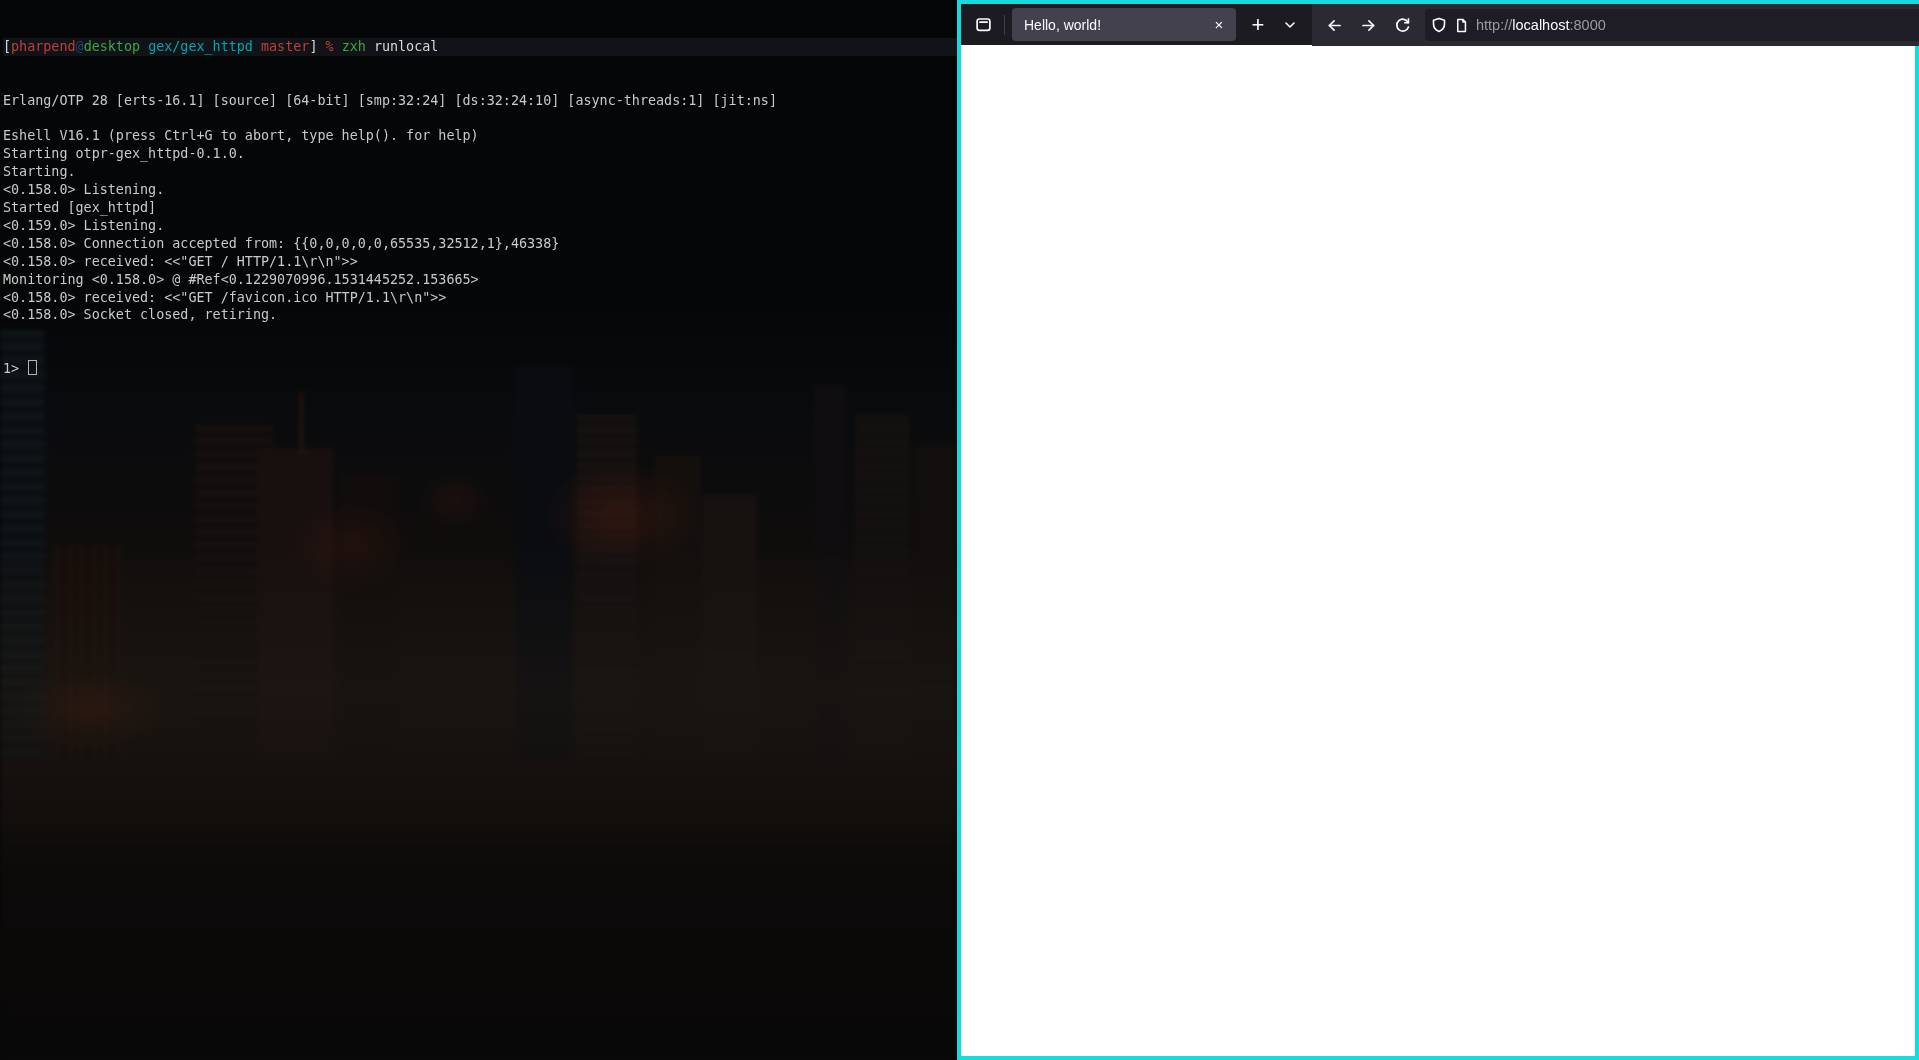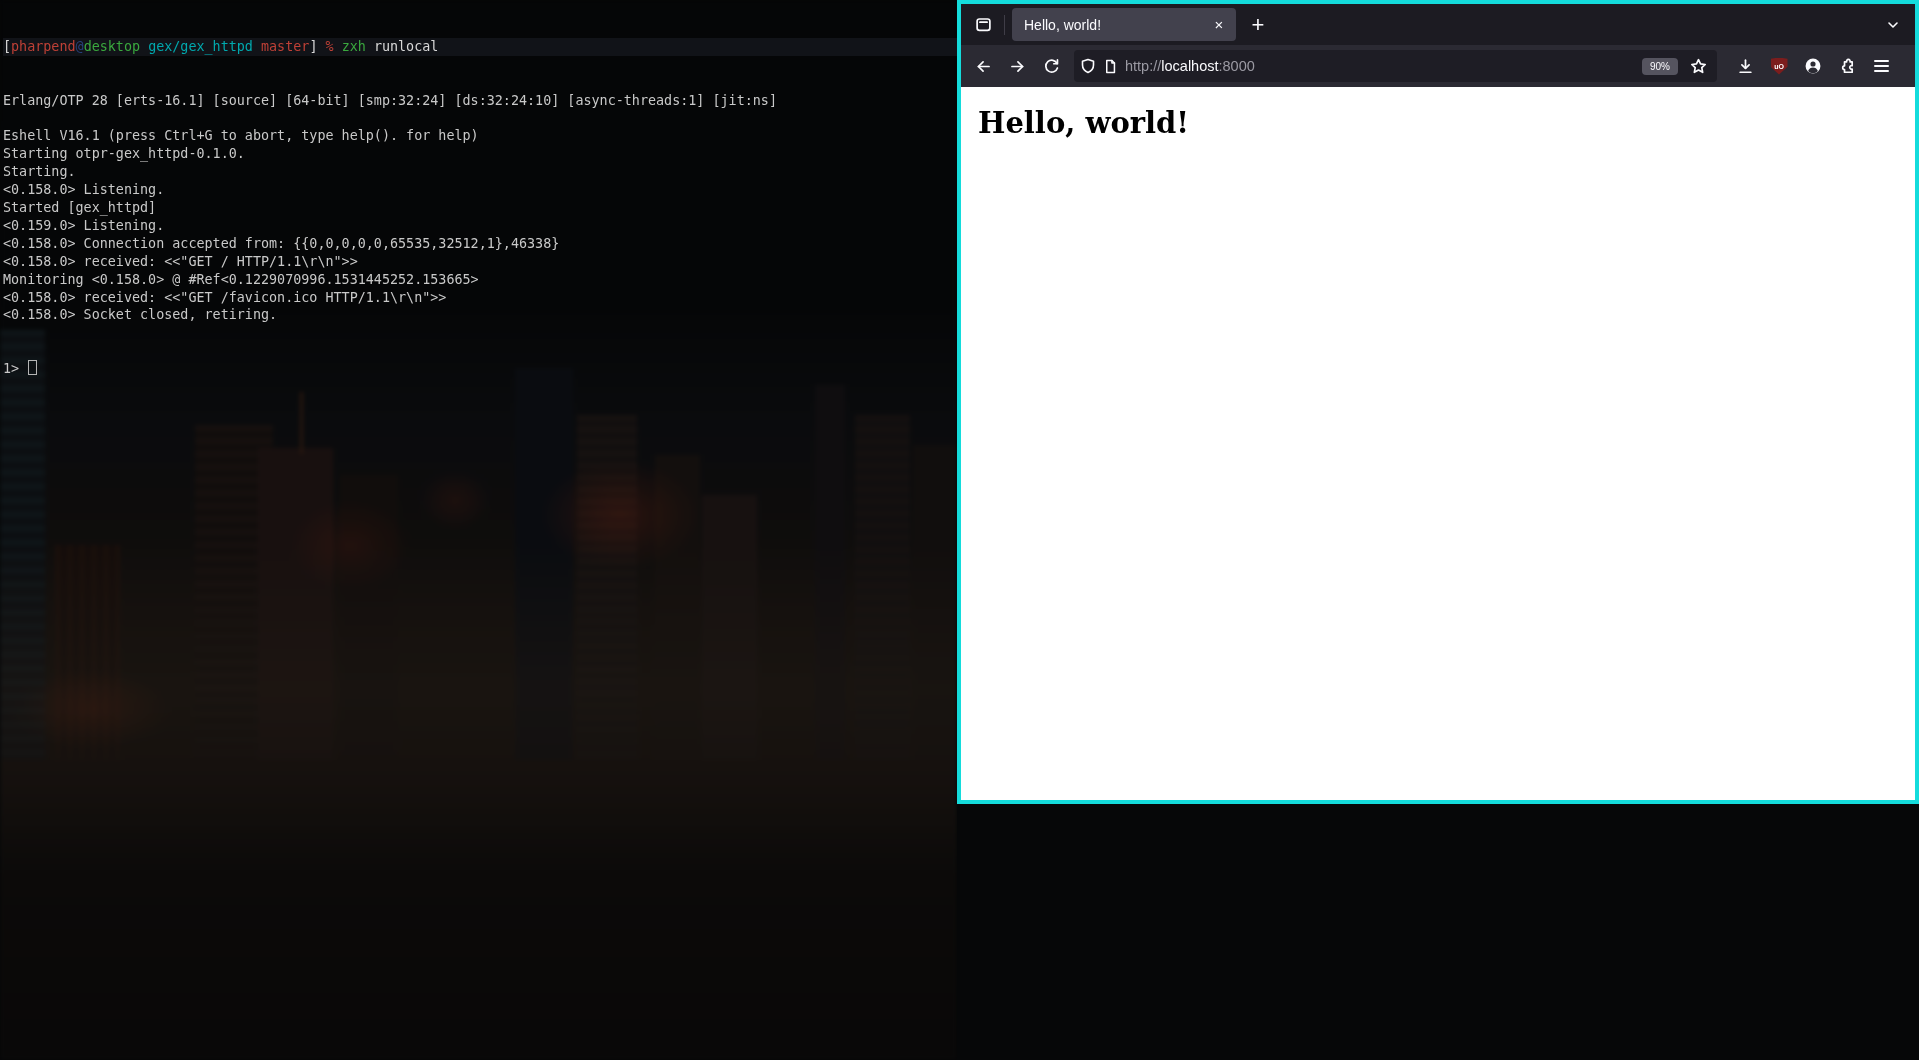--- a/index.html
+++ b/index.html
@@ -32,21 +32,21 @@
   .g2{left:290px;top:500px;width:120px;height:90px;background:radial-gradient(ellipse,rgba(130,38,18,.16),transparent 70%)}
   .g3{left:10px;top:670px;width:160px;height:80px;background:radial-gradient(ellipse,rgba(160,55,22,.22),transparent 70%)}
   .g4{left:420px;top:470px;width:70px;height:60px;background:radial-gradient(ellipse,rgba(130,40,20,.14),transparent 70%)}
   .fog{left:0;top:540px;width:100%;height:330px;background:linear-gradient(to bottom,rgba(34,26,21,0) 0%,rgba(36,28,22,.45) 45%,rgba(24,19,16,.65) 75%,rgba(13,12,11,.85) 100%)}
   .term-text{position:absolute;left:3px;top:2px;right:0;font:13.4px/17.9px "DejaVu Sans Mono",monospace;color:var(--term-fg);white-space:pre}
   .tline{min-height:17.9px}
   .prompt-line{background:#111318}
   .c-red{color:var(--term-red)} .c-green{color:var(--term-green)} .c-cyan{color:var(--term-cyan)} .c-blue{color:var(--term-blue)} .c-fg{color:#d8d8d8}
   .block-cursor{display:inline-block;width:9px;height:15px;border:1px solid #b5b5b5;vertical-align:-2px;margin-left:1px}
   
-  .browser{position:absolute;left:957px;top:0;width:962px;height:804px;border:4px solid var(--focus-border);background:var(--page-bg);display:flex;flex-direction:column}
+  .browser{position:absolute;left:957px;top:0;width:962px;height:1060px;border:4px solid var(--focus-border);background:var(--page-bg);display:flex;flex-direction:row}
   .tabbar{height:41px;background:var(--tabbar-bg);display:flex;align-items:center;padding:0 6px;flex:0 0 auto}
   .chrome-btn{display:flex;align-items:center;justify-content:center;width:32px;height:32px;border-radius:4px;color:var(--chrome-fg);flex:0 0 auto}
   .tab-sep{width:1px;height:20px;background:#6a6975;opacity:.45;margin:0 5px;flex:0 0 auto}
   .tab{width:224px;height:33px;background:var(--tab-bg);border-radius:4px;display:flex;align-items:center;padding:0 6px 0 12px;margin-left:2px;flex:0 0 auto}
   .tab-title{color:var(--chrome-fg);font-size:14px;white-space:nowrap;overflow:hidden;flex:1 1 auto}
   .tab-close{width:22px;height:22px;display:flex;align-items:center;justify-content:center;color:var(--chrome-fg);font-size:15px;border-radius:3px;flex:0 0 auto}
   .newtab-btn{font-size:22px;font-weight:300;margin-left:6px}
   .spacer{flex:1 1 auto}
   .navbar{height:42px;background:var(--toolbar-bg);display:flex;align-items:center;padding:0 6px;gap:2px;flex:0 0 auto}
   .dim svg{stroke:#6a6970}

